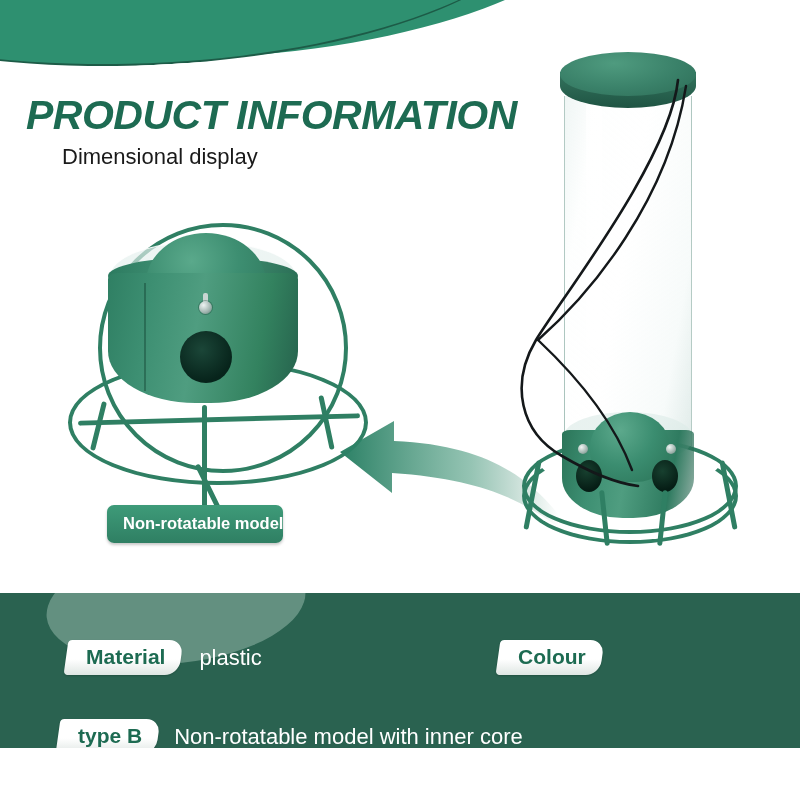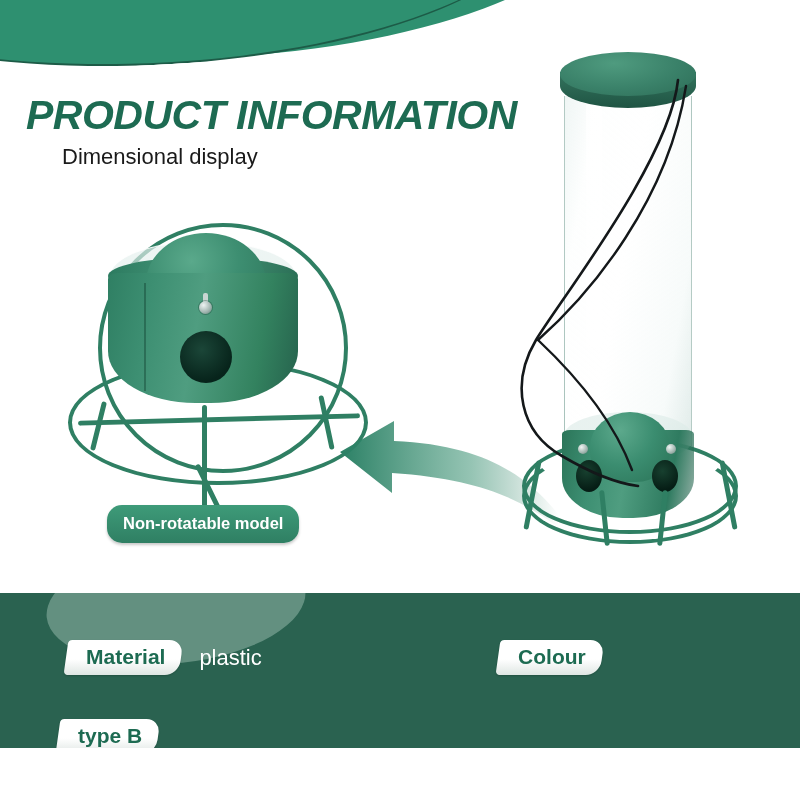--- a/index.html
+++ b/index.html
@@ -111,23 +111,23 @@
     position:absolute; left:143px; top:88px; width:5px; height:10px;
     background:#c9d6d2; border-radius:2px;
   }
 
   
   .arrow { position:absolute; left:330px; top:415px; width:230px; height:120px; }
 
   
   .badge-nonrot {
     position:absolute; left:107px; top:505px;
-    padding:9px 16px 10px 16px;
+    padding:9px 0 10px 16px;
     background:linear-gradient(180deg,#3e9b79,#2f7f63);
-    border-radius:15px;
+    border-radius:7px;
     color:#ffffff; font-size:16.5px; font-weight:bold;
     box-shadow:0 2px 3px rgba(0,0,0,.22);
     white-space:nowrap;
   }
 
   
   .product { position:absolute; left:500px; top:40px; width:280px; height:520px; }
   .lid-top {
     position:absolute; left:60px; top:12px; width:136px; height:44px;
     background:radial-gradient(ellipse at 40% 26%, #4f9b7f 0%, #3a8169 55%, #2d6d57 100%);
@@ -338,15 +338,16 @@
   <div class="row row-2">
     <div class="pill">
       <span>Colour</span>
     </div>
   </div>
 
   <div class="row row-3">
     <div class="pill">
       <span>type B</span>
     </div>
+    <div class="pill-val">Non-rotatable model with inner core</div>
   </div>
 
 </div>
 
 </body></html>

